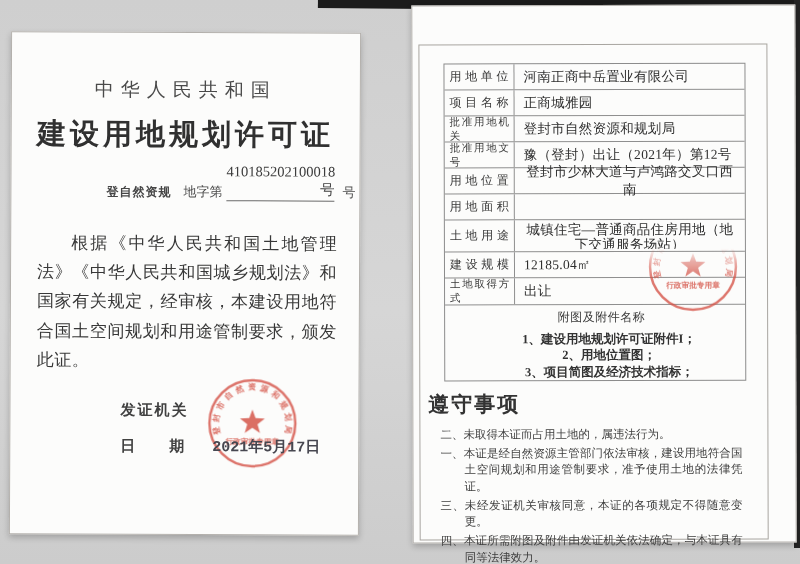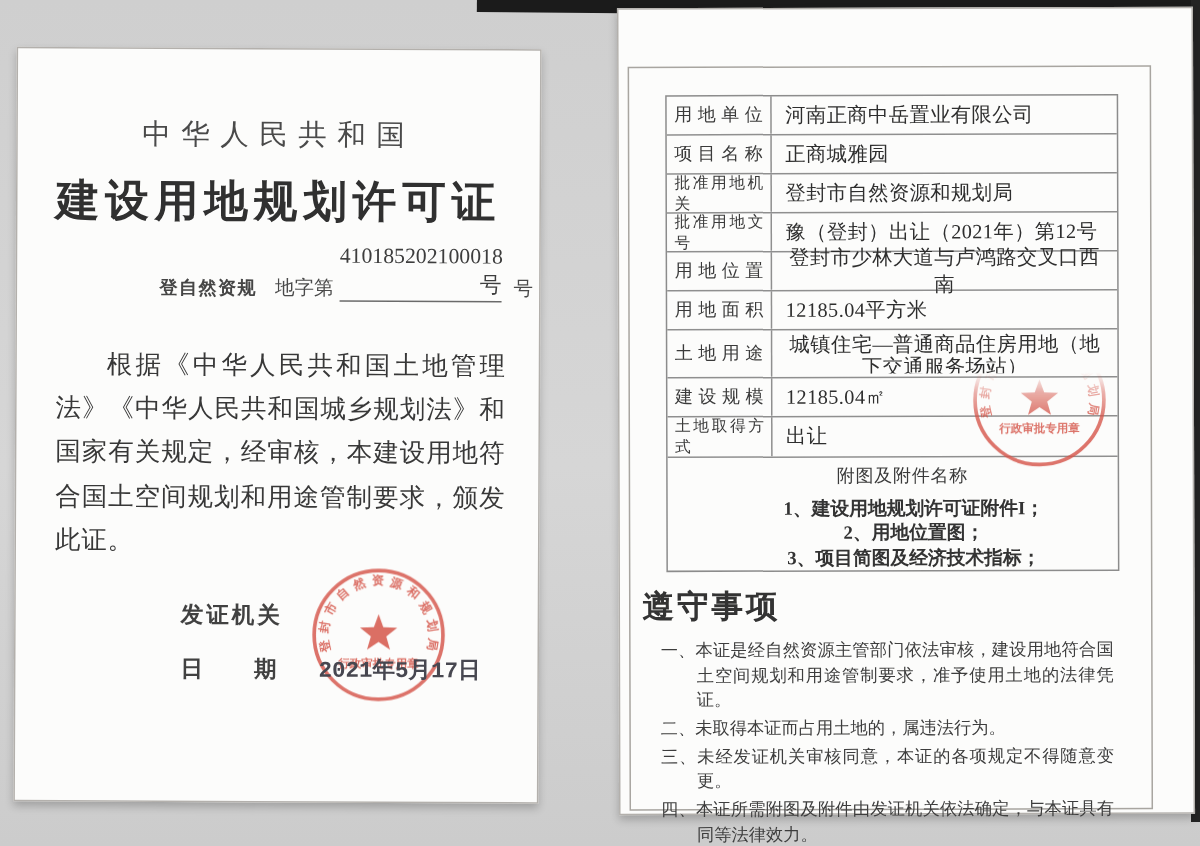--- a/index.html
+++ b/index.html
@@ -122,21 +122,20 @@
       <div class="t-row" style="height:26px">
         <div class="t-label">
             <span>用地位置</span>
           </div>
         <div class="t-value">登封市少林大道与卢鸿路交叉口西南</div>
       </div>
       <div class="t-row" style="height:26px">
         <div class="t-label">
             <span>用地面积</span>
           </div>
-        <div class="t-value">12185.04平方米</div>
       </div>
       <div class="t-row" style="height:32px">
         <div class="t-label">
             <span>土地用途</span>
           </div>
         <div class="t-value clip">
             <span>城镇住宅—普通商品住房用地（地下交通服务场站）</span>
           </div>
       </div>
       <div class="t-row" style="height:26px">
@@ -171,19 +170,19 @@
         <text font-size="10.5" fill="#d5564a" opacity="0.85" font-weight="600">
           <textPath href="#arcR" startOffset="2" textLength="165" lengthAdjust="spacing">登封市自然资源和规划局</textPath>
         </text>
         <polygon points="60,42 64.1,53.3 76.2,53.7 66.7,61.2 70,72.8 60,66 50,72.8 53.3,61.2 43.8,53.7 55.9,53.3" fill="#d5564a" opacity="0.85"></polygon>
         <text x="60" y="88" text-anchor="middle" font-size="10" fill="#d5564a" opacity="0.85" font-weight="600">行政审批专用章</text>
       </svg>
     </div>
 
     <div class="notes-title">遵守事项</div>
     <div class="notes">
+      <div class="note-item">二、未取得本证而占用土地的，属违法行为。</div>
       <div class="note-item">一、本证是经自然资源主管部门依法审核，建设用地符合国土空间规划和用途管制要求，准予使用土地的法律凭证。</div>
-      <div class="note-item">二、未取得本证而占用土地的，属违法行为。</div>
       <div class="note-item">三、未经发证机关审核同意，本证的各项规定不得随意变更。</div>
       <div class="note-item">四、本证所需附图及附件由发证机关依法确定，与本证具有同等法律效力。</div>
     </div>
   </div>
 </div>
 
 </body></html>

